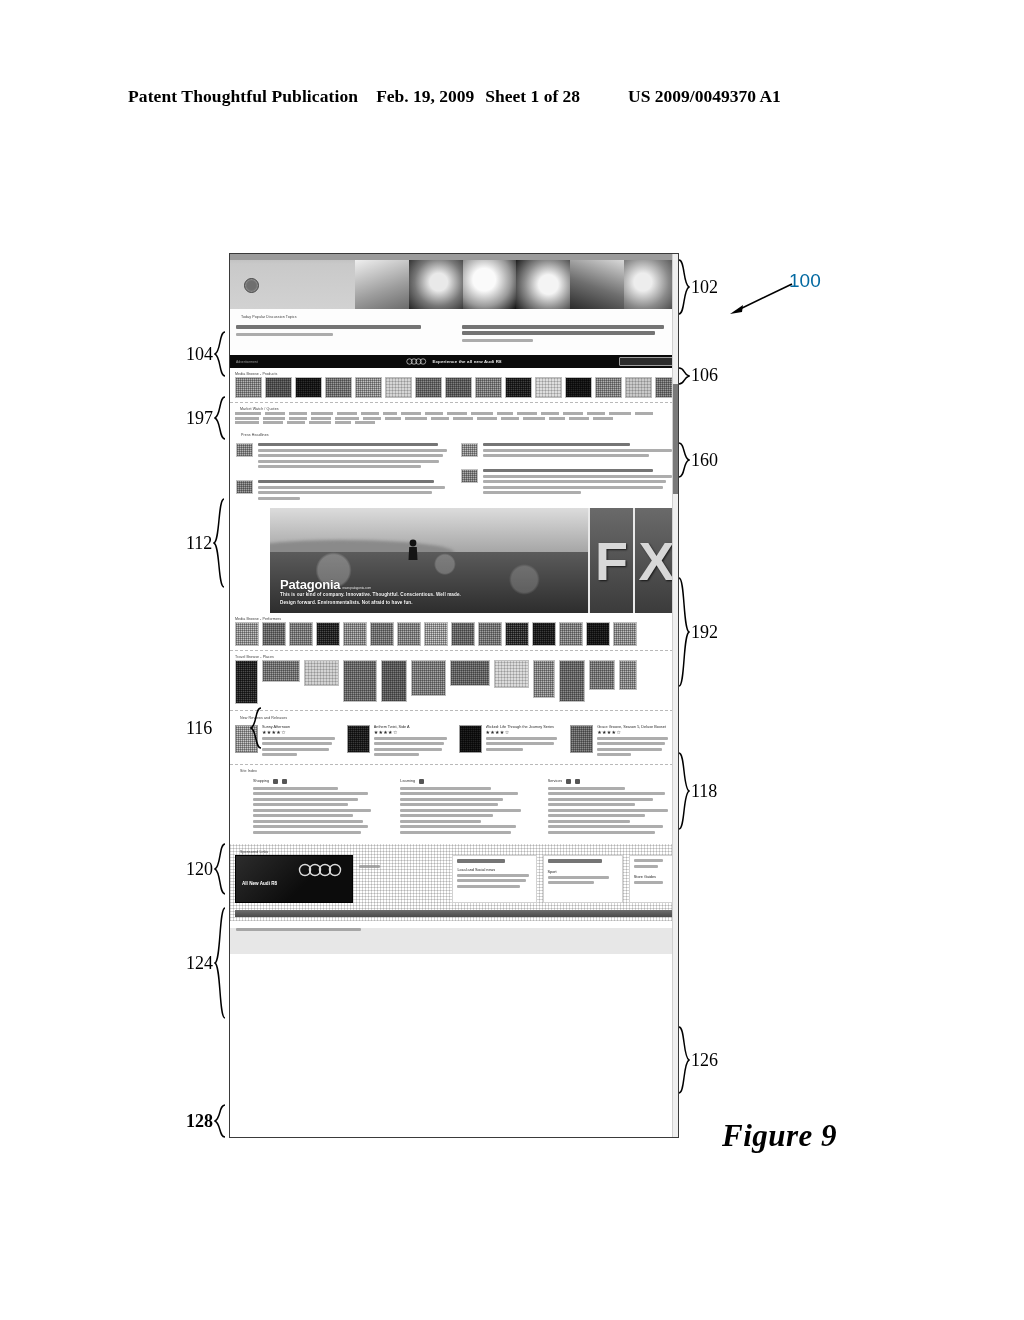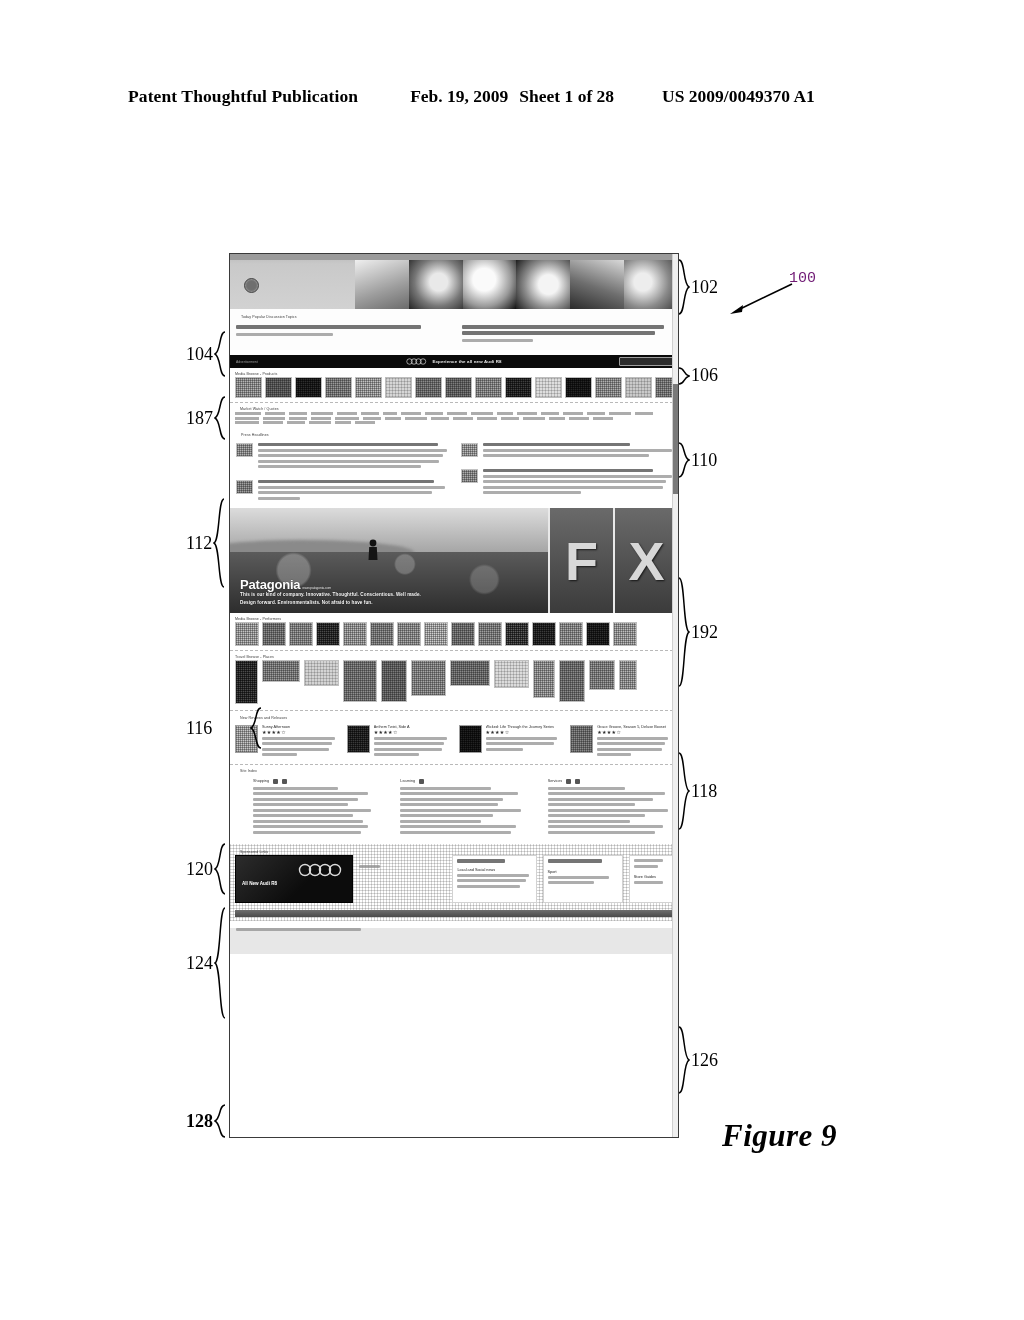--- a/index.html
+++ b/index.html
@@ -23,21 +23,21 @@
     width: 768px;
     font-family: "Liberation Serif", serif;
     font-weight: bold;
     font-size: 17.5px;
     color: #000;
     display: flex;
     align-items: baseline;
     white-space: nowrap;
   }
   .ph-pub { letter-spacing: 0.1px; }
-  .ph-date { margin-left: 52px; }
+  .ph-date { margin-left: 18px; }
   .ph-sheet { margin-left: 11px; }
   .ph-num { margin-left: 48px; }
 
   
   .fig-caption {
     position: absolute;
     left: 722px;
     top: 1118px;
     font-family: "Liberation Serif", serif;
     font-style: italic;
@@ -45,23 +45,23 @@
     font-size: 31px;
     color: #000;
     letter-spacing: 0.5px;
   }
 
   
   .lead-100 {
     position: absolute;
     left: 789px;
     top: 270px;
-    font-family: Liberation Mono, monospace;
-    font-size: 15px;
-    color: #701a75;
+    font-family: Liberation Sans, sans-serif;
+    font-size: 19px;
+    color: #0369a1;
   }
   .lead-arrow {
     position: absolute;
     left: 726px;
     top: 281px;
     width: 70px;
     height: 36px;
   }
 
   
@@ -259,20 +259,21 @@
     box-sizing: border-box;
   }
   .news-body { flex: 1; }
 
   
   .patagonia {
     height: 105px;
     position: relative;
     display: flex;
     overflow: hidden;
+    margin-left: 40px;
   }
   .pat-left {
     flex: 0 0 318px;
     position: relative;
     background:
       linear-gradient(180deg, #c7c7c7 0%, #9f9f9f 28%, #6e6e6e 52%, #3b3b3b 78%, #2a2a2a 100%);
     overflow: hidden;
   }
   .pat-sky {
     position: absolute; left:0; right:0; top:0; height: 42%;
@@ -860,21 +861,21 @@
 </div>
 
 <div class="anno" style="left:186px; top:331px;">
   <span class="anno-num-left">104</span>
   <svg width="12" height="46" viewBox="0 0 12 46">
     <path d="M11 1 C5 1 7 20 1 23 C7 26 5 45 11 45" fill="none" stroke="#000" stroke-width="1.5"></path>
   </svg>
 </div>
 
 <div class="anno" style="left:186px; top:396px;">
-  <span class="anno-num-left">187</span>
+  <span class="anno-num-left">197</span>
   <svg width="12" height="44" viewBox="0 0 12 44">
     <path d="M11 1 C5 1 7 19 1 22 C7 25 5 43 11 43" fill="none" stroke="#000" stroke-width="1.5"></path>
   </svg>
 </div>
 
 <div class="anno" style="left:186px; top:498px;">
   <span class="anno-num-left">112</span>
   <svg width="12" height="90" viewBox="0 0 12 90">
     <path d="M11 1 C5 1 7 42 1 45 C7 48 5 89 11 89" fill="none" stroke="#000" stroke-width="1.5"></path>
   </svg>
@@ -919,21 +920,21 @@
   <svg width="12" height="18" viewBox="0 0 12 18">
     <path d="M1 1 C7 1 5 7 11 9 C5 11 7 17 1 17" fill="none" stroke="#000" stroke-width="1.5"></path>
   </svg>
   <span class="anno-num-right">106</span>
 </div>
 
 <div class="anno" style="left:678px; top:442px;">
   <svg width="12" height="36" viewBox="0 0 12 36">
     <path d="M1 1 C7 1 5 16 11 18 C5 20 7 35 1 35" fill="none" stroke="#000" stroke-width="1.5"></path>
   </svg>
-  <span class="anno-num-right">110</span>
+  <span class="anno-num-right">160</span>
 </div>
 
 <div class="anno" style="left:678px; top:577px;">
   <svg width="12" height="110" viewBox="0 0 12 110">
     <path d="M1 1 C7 1 5 52 11 55 C5 58 7 109 1 109" fill="none" stroke="#000" stroke-width="1.5"></path>
   </svg>
   <span class="anno-num-right">192</span>
 </div>
 
 <div class="anno" style="left:678px; top:752px;">

